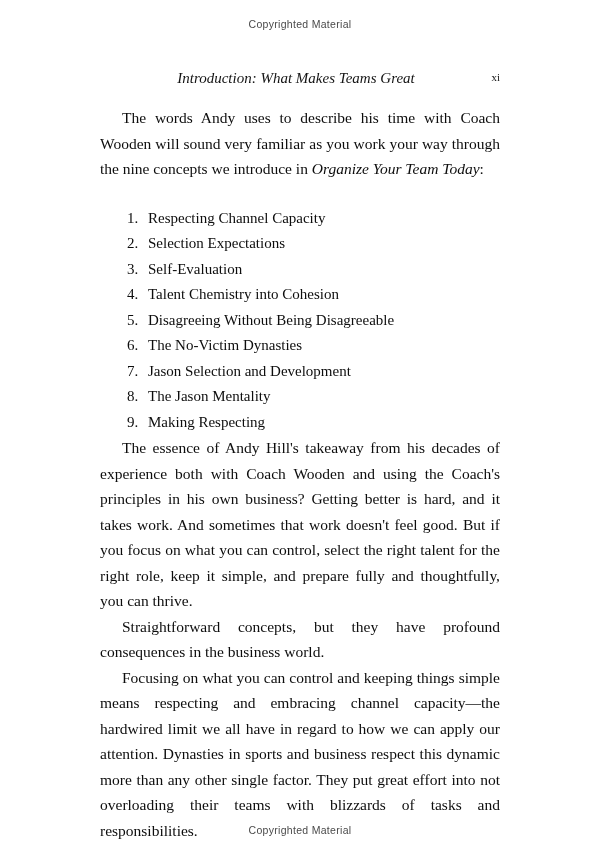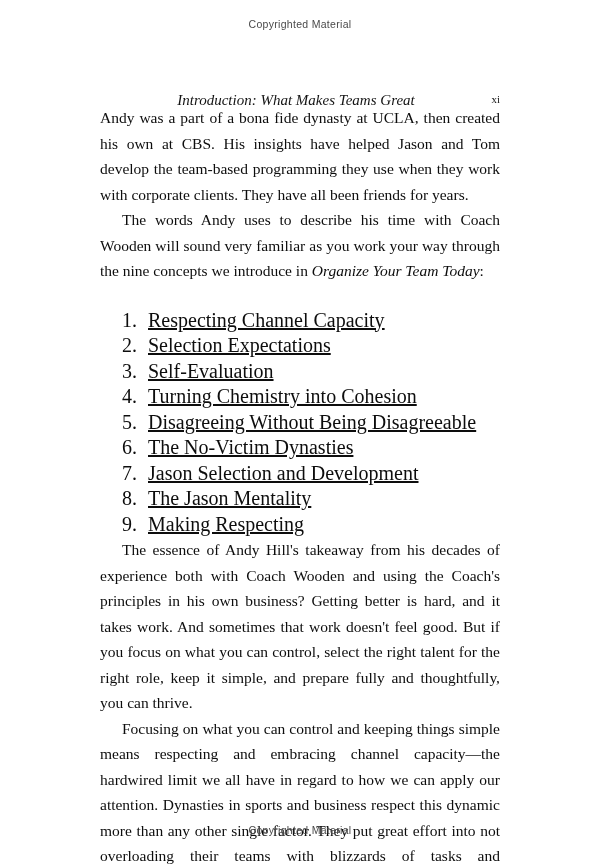--- a/index.html
+++ b/index.html
@@ -33,21 +33,20 @@
   }
   .watermark-top { top: 18px; }
   .watermark-bottom { bottom: 28px; }
 
   .running-head {
     position: absolute;
     top: 70px;
     left: 92px;
     right: 100px;
     height: 18px;
-    margin-top: 22px;
   }
   .running-head .title {
     font-style: italic;
     font-size: 15px;
     color: #141414;
     position: absolute;
     left: 50%;
     transform: translateX(-50%);
     white-space: nowrap;
   }
@@ -81,61 +80,60 @@
   }
 
   ol.concept-list {
     margin: 24px 0 0 0;
     padding: 0 0 0 42px;
     list-style-position: outside;
     list-style-type: decimal;
     text-align: left;
   }
   ol.concept-list li {
-    font-size: 20px;
+    font-size: 15px;
     line-height: 25.5px;
     padding-left: 6px;
-    text-decoration: underline;
   }
 
   .after-list {
   }
 </style>
 </head>
 <body>
 
 <div class="page">
 
   <div class="watermark watermark-top">Copyrighted Material</div>
 
   <div class="running-head">
     <span class="title">Introduction: What Makes Teams Great</span>
     <span class="folio">xi</span>
   </div>
 
   <div class="body-block">
 
-    <p>Andy was a part of a bona fide dynasty at UCLA, then created his own at CBS. His insights have helped Jason and Tom develop the team-based programming they use when they work with corporate clients. They have all been friends for years.</p>
 
     <p class="indent"><span>The words Andy uses to describe his time with Coach Wooden will sound very familiar as you work your way through the nine concepts we introduce in </span><em>Organize Your Team Today</em><span>:</span></p>
 
     <ol class="concept-list">
       <li>Respecting Channel Capacity</li>
       <li>Selection Expectations</li>
       <li>Self-Evaluation</li>
-      <li>Turning Chemistry into Cohesion</li>
+      <li>Talent Chemistry into Cohesion</li>
       <li>Disagreeing Without Being Disagreeable</li>
       <li>The No-Victim Dynasties</li>
       <li>Jason Selection and Development</li>
       <li>The Jason Mentality</li>
       <li>Making Respecting</li>
     </ol>
 
     <p class="indent after-list">The essence of Andy Hill's takeaway from his decades of experience both with Coach Wooden and using the Coach's principles in his own business? Getting better is hard, and it takes work. And sometimes that work doesn't feel good. But if you focus on what you can control, select the right talent for the right role, keep it simple, and prepare fully and thoughtfully, you can thrive.</p>
 
+    <p class="indent">Straightforward concepts, but they have profound consequences in the business world.</p>
 
     <p class="indent">Focusing on what you can control and keeping things simple means respecting and embracing channel capacity—the hardwired limit we all have in regard to how we can apply our attention. Dynasties in sports and business respect this dynamic more than any other single factor. They put great effort into not overloading their teams with blizzards of tasks and responsibilities.</p>
 
   </div>
 
   <div class="watermark watermark-bottom">Copyrighted Material</div>
 
 </div>
 
 </body></html>

